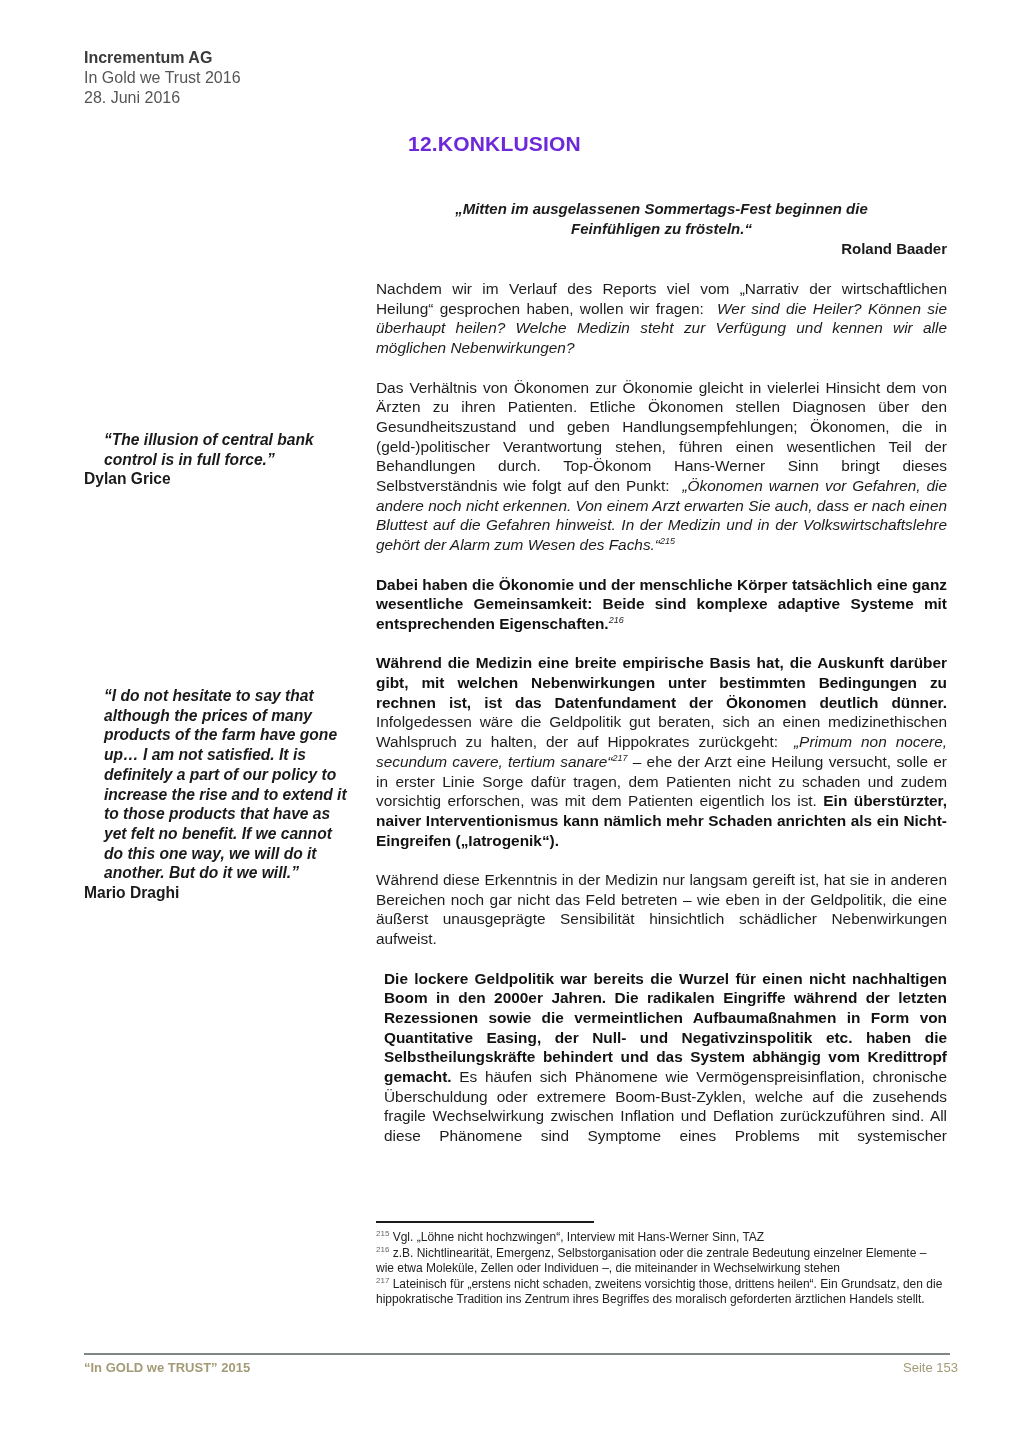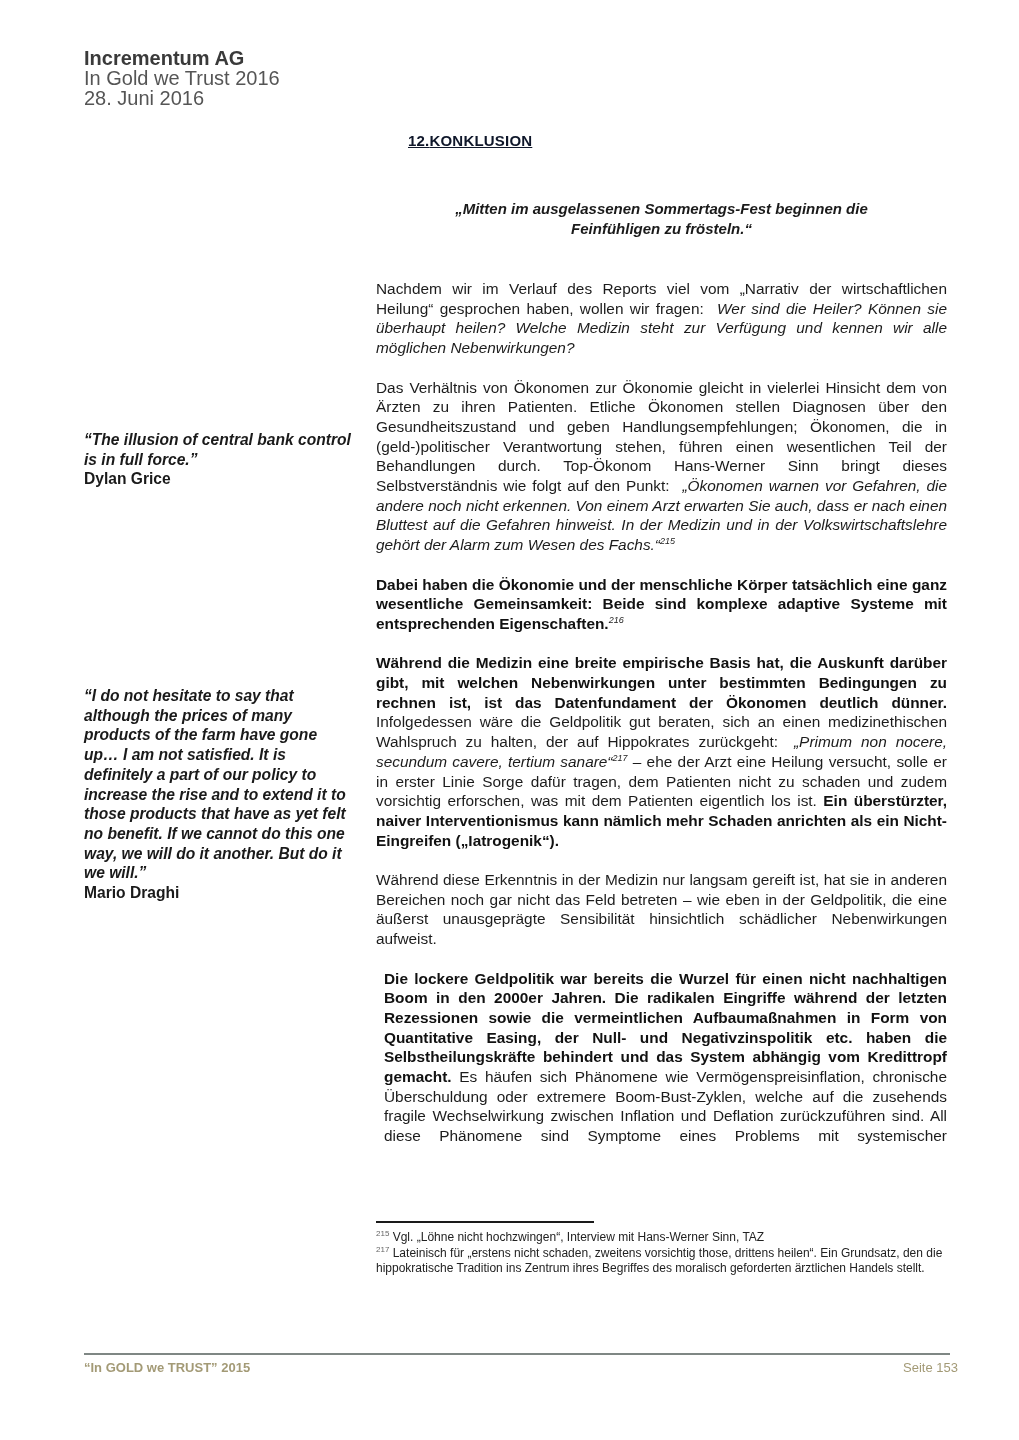--- a/index.html
+++ b/index.html
@@ -1,32 +1,32 @@
 <!DOCTYPE html>
 <html><head>
 <meta charset="utf-8">
 <style>
   html, body { margin: 0; padding: 0; background: #ffffff; }
   body {
     width: 1019px; height: 1440px; position: relative; overflow: hidden;
     font-family: "Liberation Sans", sans-serif; color: #1a1a1a;
   }
-  .hdr { position: absolute; left: 84px; top: 48px; font-size: 20px; line-height: 20px; color: #555; }
+  .hdr { position: absolute; left: 84px; top: 48px; font-size: 16px; line-height: 20px; color: #555; }
   .hdr .company { font-weight: bold; color: #3a3a3a; }
-  .title { position: absolute; left: 408px; top: 132px; font-size: 15px; font-weight: bold; color: #0f172a; letter-spacing: 0.2px; text-decoration: underline; }
+  .title { position: absolute; left: 408px; top: 132px; font-size: 21px; font-weight: bold; color: #6d28d9; letter-spacing: 0.2px; }
   .epigraph { position: absolute; left: 376px; top: 199px; width: 571px; font-size: 15px; line-height: 20px; }
   .epigraph .quote { text-align: center; font-style: italic; font-weight: bold; }
   .epigraph .author { text-align: right; font-weight: bold; }
   .body { position: absolute; left: 376px; top: 279px; width: 571px; font-size: 15.4px; line-height: 19.7px; text-align: justify; color: #1c1c1c; }
   .body p { margin: 0 0 19.7px 0; }
   .body b { font-weight: bold; color: #111; }
   .body i { font-style: italic; margin-left: 7px; }
   sup { font-size: 9px; line-height: 0; vertical-align: 6px; font-style: italic; }
   .side { position: absolute; left: 84px; width: 270px; font-size: 15.6px; line-height: 19.7px; font-weight: bold; color: #1a1a1a; }
-  .side .q { font-style: italic; }
+  .side .q { font-style: italic; margin-left: 20px; }
   .side-1 { top: 430px; }
   .side-2 { top: 686px; }
   .fn-rule { position: absolute; left: 376px; top: 1221px; width: 218px; height: 2px; background: #1a1a1a; }
   .footnotes { position: absolute; left: 376px; top: 1230px; width: 571px; font-size: 12px; line-height: 15.6px; color: #222; }
   .footnotes sup { font-style: normal; font-size: 8px; vertical-align: 5px; color: #666; }
   .foot-rule { position: absolute; left: 84px; top: 1353px; width: 866px; height: 2px; background: #7f8784; }
   .foot-left { position: absolute; left: 84px; top: 1360px; font-size: 13px; font-weight: bold; color: #a39a76; }
   .foot-right { position: absolute; right: 61px; top: 1360px; font-size: 13px; color: #a39a76; }
 </style>
 </head>
@@ -38,20 +38,21 @@
   <div>28. Juni 2016</div>
 </div>
 
 <div class="title">
   <span>12.</span><span>KONKLUSION</span>
 </div>
 
 <div class="epigraph">
   <div class="quote">„Mitten im ausgelassenen Sommertags-Fest beginnen die</div>
   <div class="quote">Feinfühligen zu frösteln.“</div>
+  <div class="author">Roland Baader</div>
 </div>
 
 <div class="side side-1">
   <div class="q">“The illusion of central bank control is in full force.”</div>
   <div>Dylan Grice</div>
 </div>
 
 <div class="side side-2">
   <div class="q">“I do not hesitate to say that although the prices of many products of the farm have gone up… I am not satisfied. It is definitely a part of our policy to increase the rise and to extend it to those products that have as yet felt no benefit. If we cannot do this one way, we will do it another. But do it we will.”</div>
   <div>Mario Draghi</div>
@@ -75,18 +76,19 @@
   </p>
   <p style="text-align-last: justify; margin-left: 8px;">
     <b>Die lockere Geldpolitik war bereits die Wurzel für einen nicht nachhaltigen Boom in den 2000er Jahren. Die radikalen Eingriffe während der letzten Rezessionen sowie die vermeintlichen Aufbaumaßnahmen in Form von Quantitative Easing, der Null- und Negativzinspolitik etc. haben die Selbstheilungskräfte behindert und das System abhängig vom Kredittropf gemacht.</b><span> Es häufen sich Phänomene wie Vermögenspreisinflation, chronische Überschuldung oder extremere Boom-Bust-Zyklen, welche auf die zusehends fragile Wechselwirkung zwischen Inflation und Deflation zurückzuführen sind. All diese Phänomene sind Symptome eines Problems mit systemischer</span>
   </p>
 </div>
 
 <div class="fn-rule"></div>
 
 <div class="footnotes">
   <div><sup>215</sup><span> Vgl. „Löhne nicht hochzwingen“, Interview mit Hans-Werner Sinn, TAZ</span></div>
+  <div><sup>216</sup><span> z.B. Nichtlinearität, Emergenz, Selbstorganisation oder die zentrale Bedeutung einzelner Elemente – wie etwa Moleküle, Zellen oder Individuen –, die miteinander in Wechselwirkung stehen</span></div>
   <div><sup>217</sup><span> Lateinisch für „erstens nicht schaden, zweitens vorsichtig those, drittens heilen“. Ein Grundsatz, den die hippokratische Tradition ins Zentrum ihres Begriffes des moralisch geforderten ärztlichen Handels stellt.</span></div>
 </div>
 
 <div class="foot-rule"></div>
 <div class="foot-left">“In GOLD we TRUST” 2015</div>
 <div class="foot-right">Seite 153</div>
 
 </body></html>

